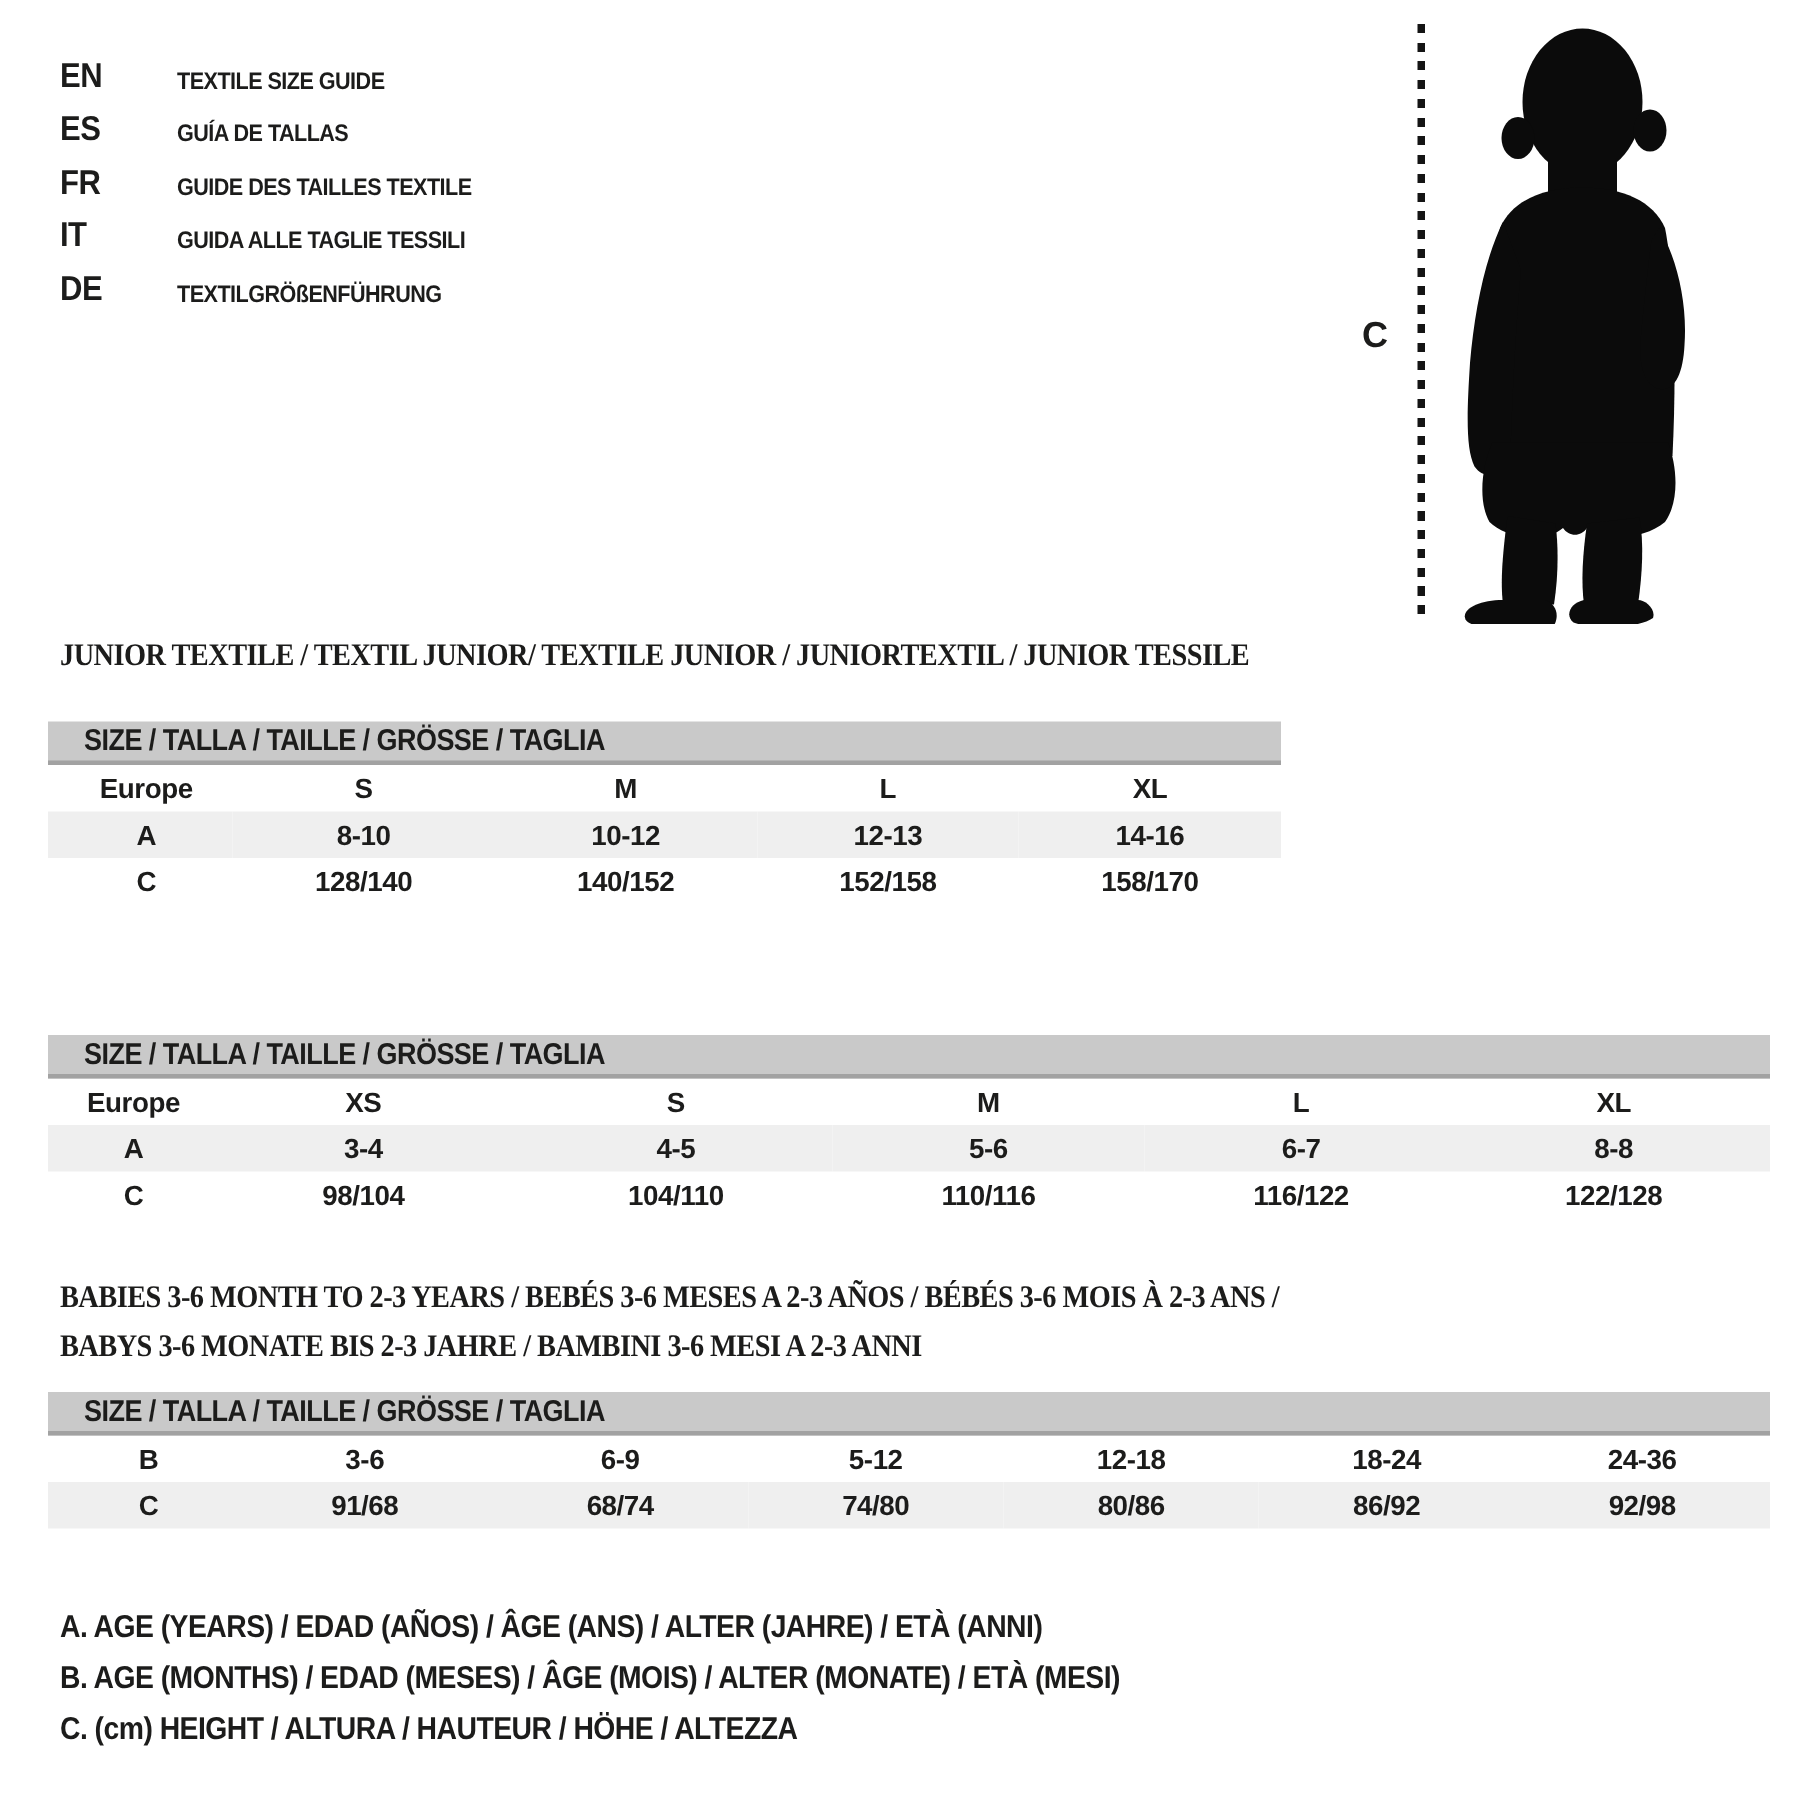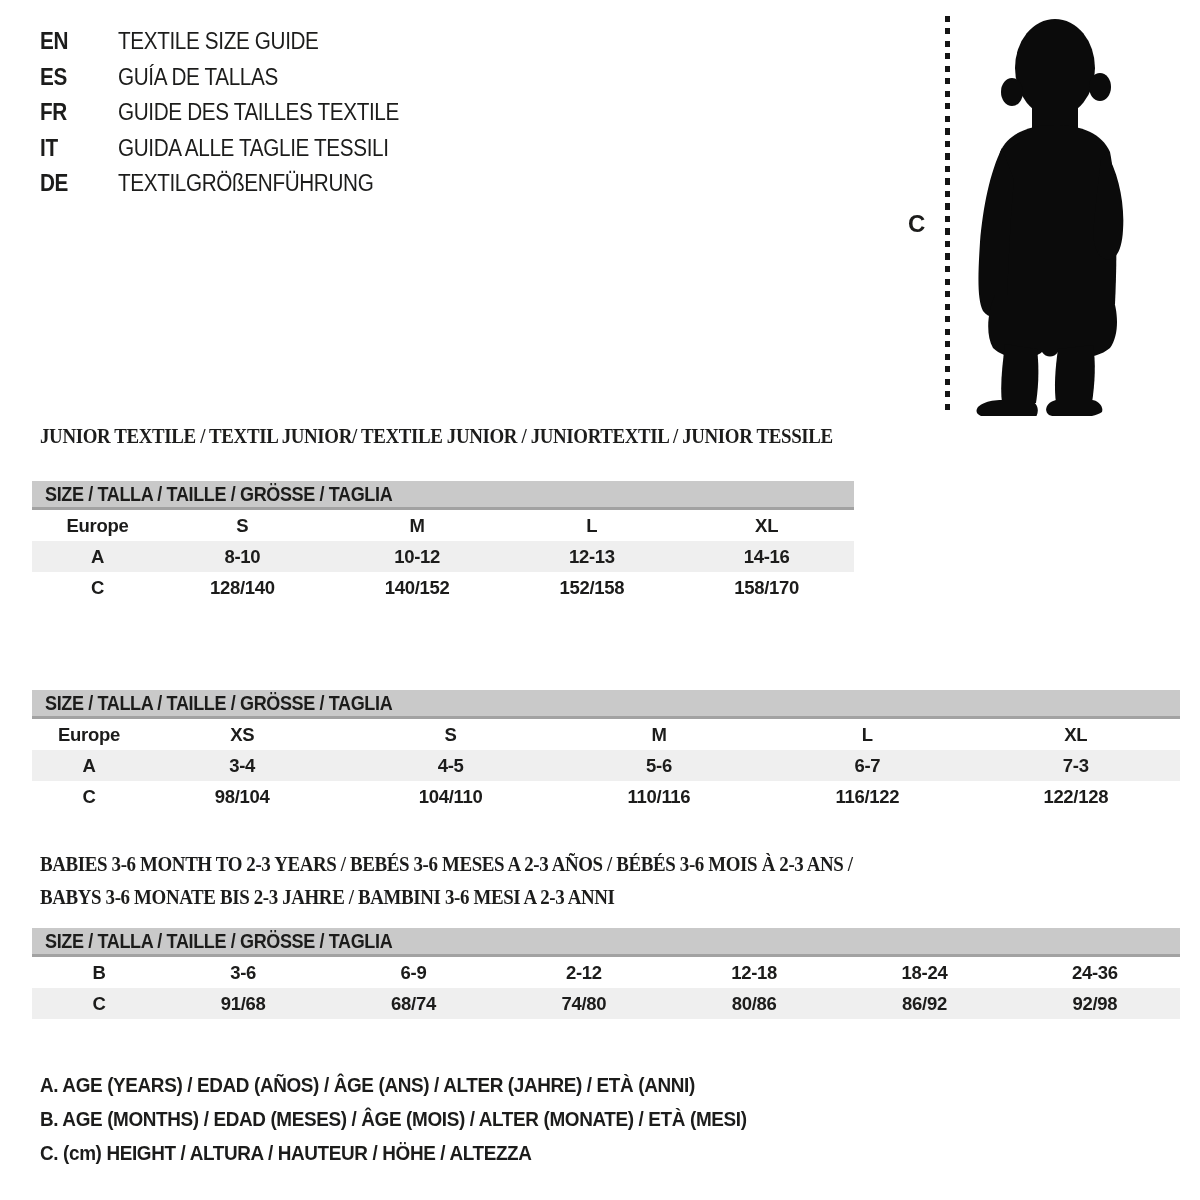--- a/index.html
+++ b/index.html
@@ -3,39 +3,39 @@
 <meta charset="utf-8">
 <style>
   html,body{margin:0;padding:0;}
   .page{
     position:relative;width:1200px;height:1200px;background:#ffffff;
     font-family:"Liberation Sans",sans-serif;color:#1c1c1b;overflow:hidden;
   }
   .cond{display:inline-block;transform:scaleX(0.9);transform-origin:0 50%;white-space:nowrap;letter-spacing:-0.4px;}
   
   .lang-block{position:absolute;left:40px;top:28px;}
-  .lang-row{display:flex;height:35.5px;align-items:flex-start;}
+  .lang-row{display:flex;height:35.5px;align-items:flex-end;}
   .lang-code{width:78px;font-size:23px;font-weight:bold;}
-  .lang-label{font-size:23px;font-weight:normal;}
+  .lang-label{font-size:16px;font-weight:bold;}
   
   .c-label{position:absolute;left:908px;top:210px;font-size:24px;font-weight:bold;}
   .dash-line{
     position:absolute;left:945px;top:16px;width:5px;height:398px;
     background:repeating-linear-gradient(to bottom,#141414 0 6px,transparent 6px 12.5px);
   }
   .fig-svg{position:absolute;left:950px;top:12px;}
   
   .sec-h{position:absolute;left:40px;margin:0;font-size:21px;font-weight:bold;font-family:Liberation Serif, serif;}
   .sec-h .sub{font-size:0.62em;vertical-align:-0.28em;}
   .babies-h{line-height:33px;}
   
   .tbl-wrap{position:absolute;left:32px;}
   .size-bar{
     height:26px;line-height:26px;background:#c9c9c9;border-bottom:3px solid #a2a2a2;
-    padding-left:13px;font-size:20px;font-weight:bold;
+    padding-left:24px;font-size:20px;font-weight:bold;
   }
   table{border-collapse:collapse;table-layout:fixed;}
   td{height:31px;text-align:center;font-size:18.5px;font-weight:bold;letter-spacing:-0.3px;padding:0;}
   td.lbl{text-align:center;padding-left:8px;}
   tr.alt td{background:#efefef;}
   .t1{width:822px;} .t1 td.lbl{width:115px;}
   .t2{width:1148px;} .t2 td.lbl{width:98px;}
   .t3{width:1148px;} .t3 td.lbl{width:118px;}
   .w1{width:822px;} .w2{width:1148px;}
   
@@ -130,21 +130,21 @@
         <td>M</td>
         <td>L</td>
         <td>XL</td>
       </tr>
       <tr class="alt">
         <td class="lbl">A</td>
         <td>3-4</td>
         <td>4-5</td>
         <td>5-6</td>
         <td>6-7</td>
-        <td>7-3</td>
+        <td>8-8</td>
       </tr>
       <tr>
         <td class="lbl">C</td>
         <td>98/104</td>
         <td>104/110</td>
         <td>110/116</td>
         <td>116/122</td>
         <td>122/128</td>
       </tr>
     </tbody>
@@ -156,21 +156,21 @@
     <span class="cond">BABYS 3-6 MONATE BIS 2-3 JAHRE / BAMBINI 3-6 MESI A 2-3 ANNI</span>
   </h2>
   <div class="tbl-wrap w2" style="top:928px;">
     <div class="size-bar"><span class="cond">SIZE / TALLA / TAILLE / GRÖSSE / TAGLIA</span></div>
     <table class="t3">
       <tbody>
           <tr>
         <td class="lbl">B</td>
         <td>3-6</td>
         <td>6-9</td>
-        <td>2-12</td>
+        <td>5-12</td>
         <td>12-18</td>
         <td>18-24</td>
         <td>24-36</td>
       </tr>
       <tr class="alt">
         <td class="lbl">C</td>
         <td>91/68</td>
         <td>68/74</td>
         <td>74/80</td>
         <td>80/86</td>

